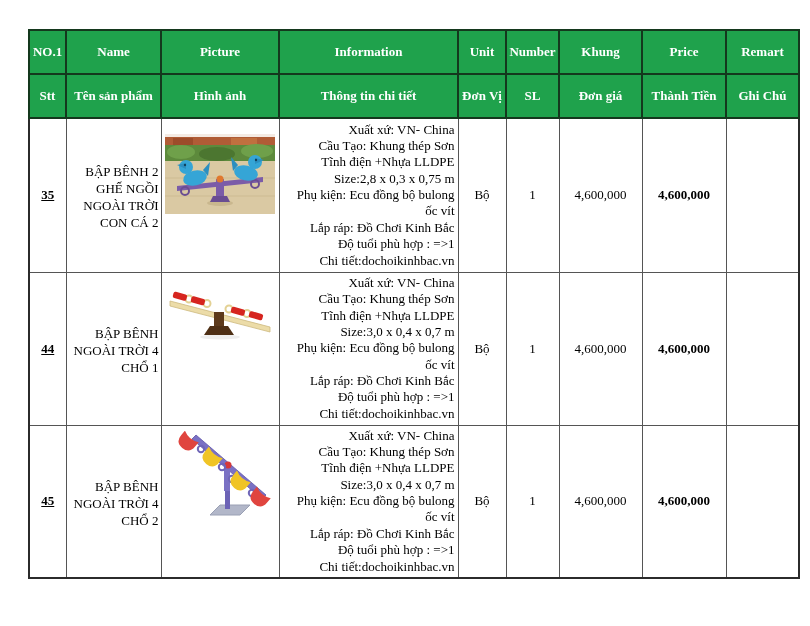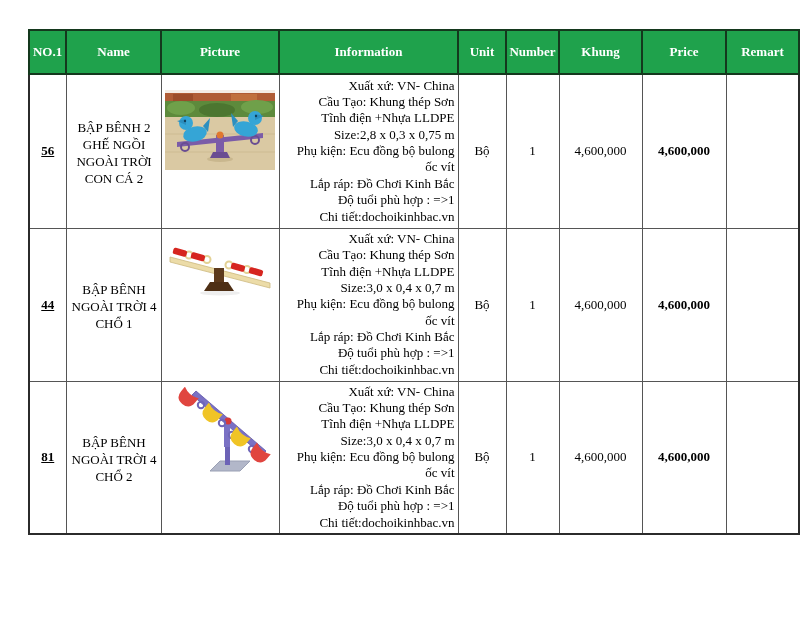--- a/index.html
+++ b/index.html
@@ -21,21 +21,21 @@
   }
   td {
     border:1.5px solid #555555; vertical-align:middle;
     font-size:13px; background:#ffffff; overflow:hidden;
   }
   tr.r1 td { height:154px; }
   tr.r2 td { height:153px; }
   tr.r3 td { height:148px; }
   td.stt { text-align:center; }
   td.stt span { font-weight:bold; text-decoration:underline; }
-  td.name { text-align:center; padding:8px 2px 2px 3px; line-height:1.3; }
+  td.name { text-align:right; padding:8px 2px 2px 3px; line-height:1.3; }
   td.pic { text-align:center; vertical-align:top; padding-top:0; }
   td.pic svg { display:block; margin:0 auto; }
   tr.r1 td.pic svg { margin-top:15px; }
   tr.r2 td.pic svg { margin-top:14px; }
   tr.r3 td.pic svg { margin-top:5px; }
   td.info { text-align:right; padding:2px 3px 2px 12px; line-height:1.26; }
   td.c { text-align:center; }
   td.amount { font-weight:bold; }
 </style>
 </head>
@@ -59,25 +59,36 @@
         <th>NO.1</th>
         <th>Name</th>
         <th>Picture</th>
         <th>Information</th>
         <th>Unit</th>
         <th>Number</th>
         <th>Khung</th>
         <th>Price</th>
         <th>Remart</th>
       </tr>
+      <tr>
+        <th>Stt</th>
+        <th>Tên sản phẩm</th>
+        <th>Hình ảnh</th>
+        <th>Thông tin chi tiết</th>
+        <th>Đơn Vị</th>
+        <th>SL</th>
+        <th>Đơn giá</th>
+        <th>Thành Tiền</th>
+        <th>Ghi Chú</th>
+      </tr>
     </thead>
     <tbody>
 
       <tr class="r1">
-        <td class="stt"><span>56</span></td>
+        <td class="stt"><span>35</span></td>
         <td class="name">BẬP BÊNH 2 GHẾ NGỒI NGOÀI TRỜI CON CÁ 2</td>
         <td class="pic">
           <svg width="110" height="80" viewBox="0 0 110 80">
             <rect x="0" y="0" width="110" height="80" fill="#f4ebe4"></rect>
             <rect x="0" y="3" width="110" height="10" fill="#b05c36"></rect>
             <rect x="8" y="4" width="20" height="8" fill="#9c4c2a"></rect>
             <rect x="66" y="4" width="26" height="8" fill="#c0703f"></rect>
             <rect x="0" y="11" width="110" height="17" fill="#5d8a3c"></rect>
             <ellipse cx="16" cy="18" rx="14" ry="7" fill="#6fa04a"></ellipse>
             <ellipse cx="52" cy="20" rx="18" ry="7" fill="#4c7630"></ellipse>
@@ -154,21 +165,21 @@
           <div>Chi tiết:dochoikinhbac.vn</div>
         </td>
         <td class="c">Bộ</td>
         <td class="c">1</td>
         <td class="c">4,600,000</td>
         <td class="c amount">4,600,000</td>
         <td class="c"></td>
       </tr>
 
       <tr class="r3">
-        <td class="stt"><span>81</span></td>
+        <td class="stt"><span>45</span></td>
         <td class="name">BẬP BÊNH NGOÀI TRỜI 4 CHỔ 2</td>
         <td class="pic">
           <svg width="112" height="92" viewBox="0 0 112 92">
             <rect x="0" y="0" width="112" height="92" fill="#ffffff"></rect>
             <polygon points="46,84 76,84 86,74 56,74" fill="#b2b7c9" stroke="#9aa0b4" stroke-width="1"></polygon>
             <rect x="61" y="56" width="5" height="22" fill="#6c63b6"></rect>
             <polygon points="28,8 98,68 102,64 32,4" fill="#7a71c4" stroke="#5d53a8" stroke-width="0.8"></polygon>
             <rect x="60" y="36" width="6" height="24" fill="#7a71c4"></rect>
             <circle cx="64" cy="34" r="3.5" fill="#d63a3a"></circle>
             <circle cx="37" cy="18" r="3.2" fill="none" stroke="#6f66b8" stroke-width="2"></circle>

